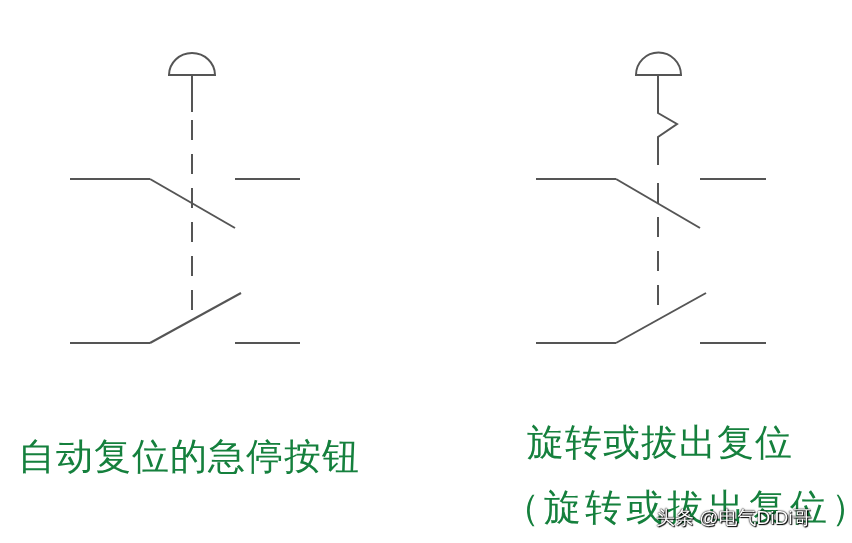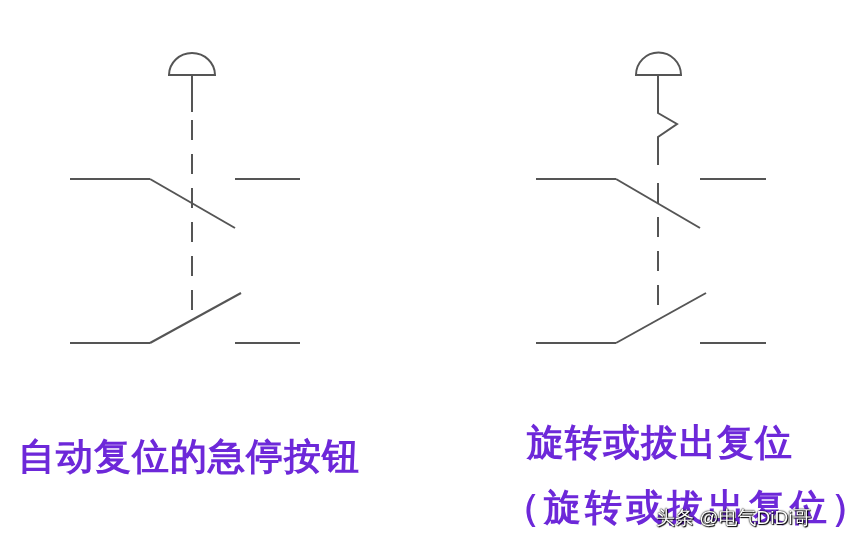--- a/index.html
+++ b/index.html
@@ -1,18 +1,18 @@
 <!DOCTYPE html>
 <html><head>
 <meta charset="utf-8">
 <style>
   html, body { margin: 0; padding: 0; background: #ffffff; }
   body { width: 852px; height: 543px; position: relative; overflow: hidden; font-family: "DejaVu Sans", sans-serif; }
   svg.diagram { position: absolute; left: 0; top: 0; }
-  .caption { position: absolute; color: #6d28d9; font-family: "DejaVu Sans", sans-serif; font-weight: 700; white-space: nowrap; }
+  .caption { position: absolute; color: #15803d; font-family: "DejaVu Sans", sans-serif; font-weight: 400; white-space: nowrap; }
   .cap-left { left: 18px; top: 432px; font-size: 37px; letter-spacing: 1px; }
   .cap-right1 { left: 527px; top: 418px; font-size: 37px; letter-spacing: 1px; }
   .cap-right2 { left: 503px; top: 483px; font-size: 37px; letter-spacing: 4px; }
   .watermark { position: absolute; left: 656px; top: 505px; font-size: 19px; color: #ffffff; font-family: Liberation Sans, sans-serif;
     text-shadow: 0 0 2px #000, 0 0 1px #000, 1px 1px 1px #000; white-space: nowrap; }
 </style>
 </head>
 <body>
 
 <svg class="diagram" width="852" height="543" viewBox="0 0 852 543">

